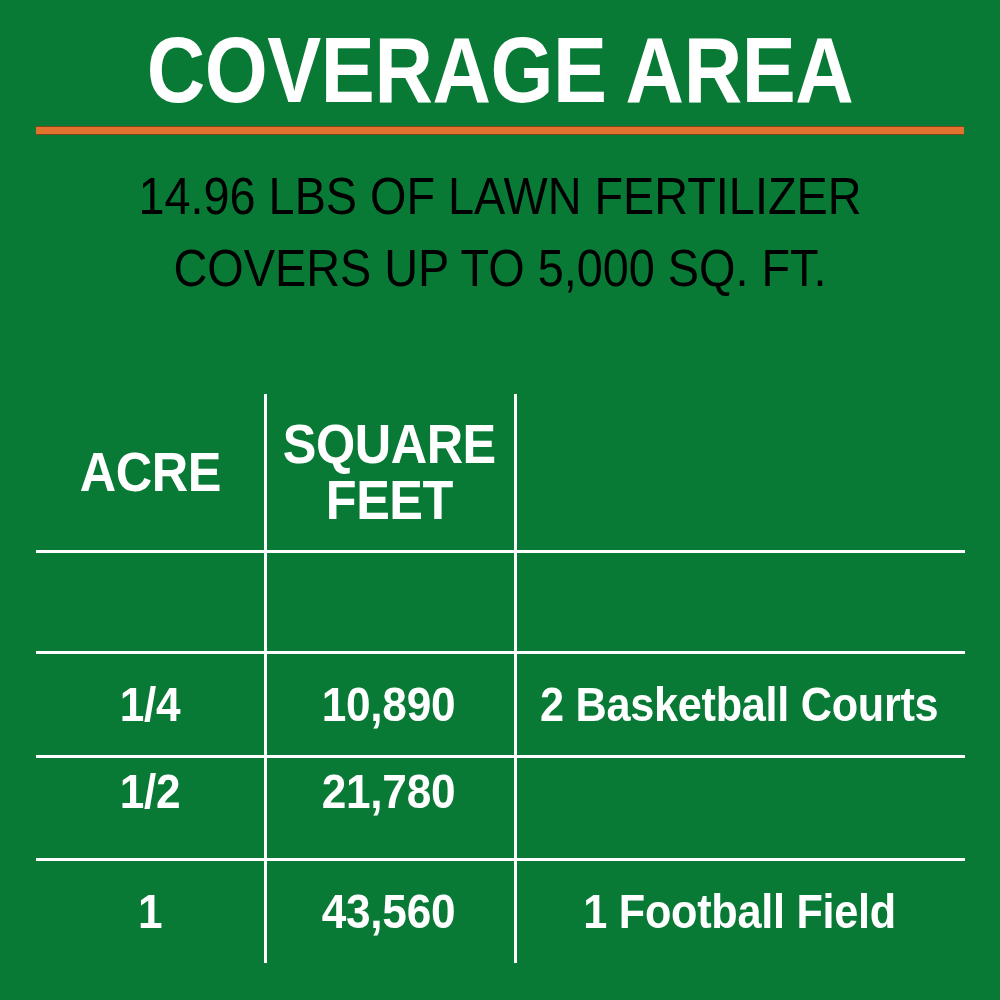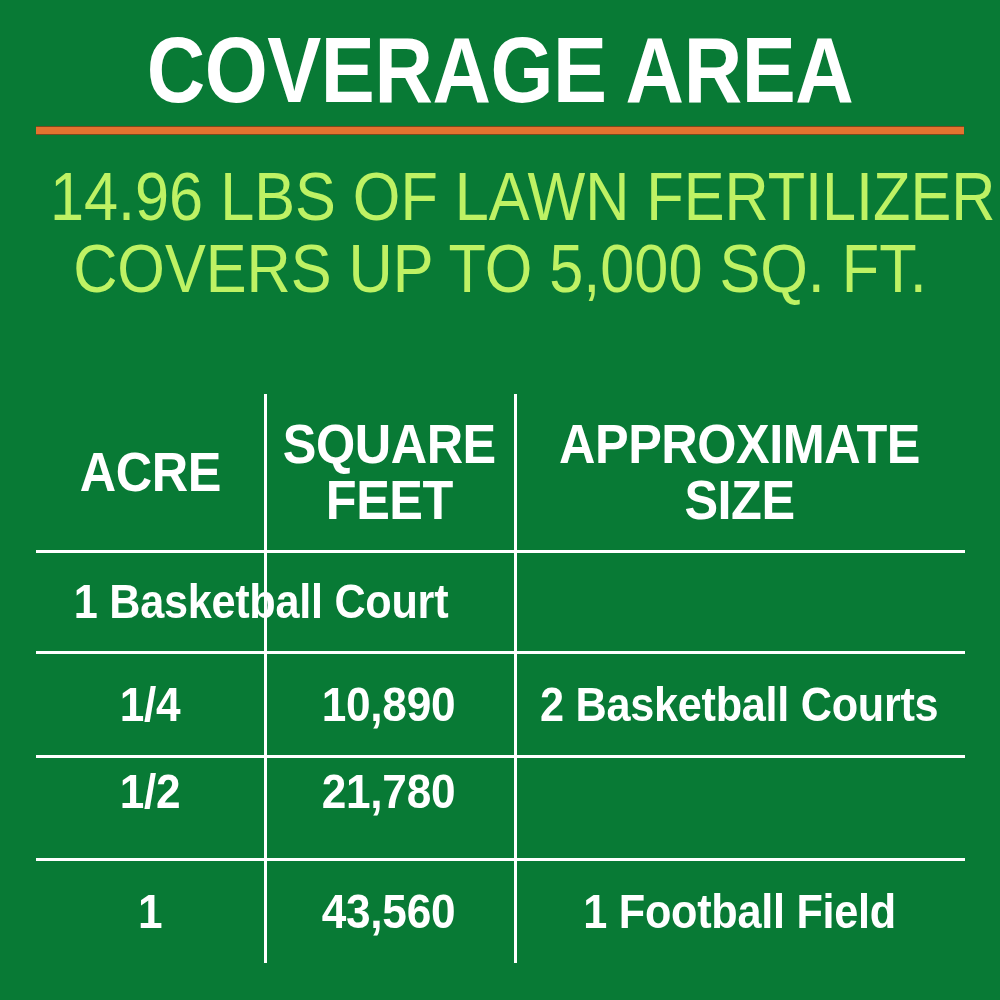--- a/index.html
+++ b/index.html
@@ -55,24 +55,24 @@
     box-sizing: border-box;
   }
 
   
   .subtitle {
     position: absolute;
     left: 0;
     top: 160px;
     width: 1000px;
     text-align: center;
-    color: #bef264;
+    color: #000000;
     font-family: "Liberation Sans Narrow", "Liberation Sans", sans-serif;
     font-weight: normal;
-    font-size: 68px;
+    font-size: 52px;
     line-height: 72px;
     letter-spacing: 0px;
   }
   .subtitle .sline {
     display: block;
     transform: scaleX(0.90);
     transform-origin: 50% 50%;
     white-space: nowrap;
   }
 
@@ -192,32 +192,23 @@
         <div class="inner">
           <div>ACRE</div>
         </div>
       </div>
       <div class="cell c1">
         <div class="inner">
           <div>SQUARE</div>
           <div>FEET</div>
         </div>
       </div>
-      <div class="cell c2">
-        <div class="inner">
-          <div>APPROXIMATE</div>
-          <div>SIZE</div>
-        </div>
-      </div>
     </div>
 
     <div class="row data r0">
-      <div class="cell c2">
-        <div class="inner">1 Basketball Court</div>
-      </div>
     </div>
 
     <div class="row data r1">
       <div class="cell c0">
         <div class="inner">1/4</div>
       </div>
       <div class="cell c1">
         <div class="inner">10,890</div>
       </div>
       <div class="cell c2">

